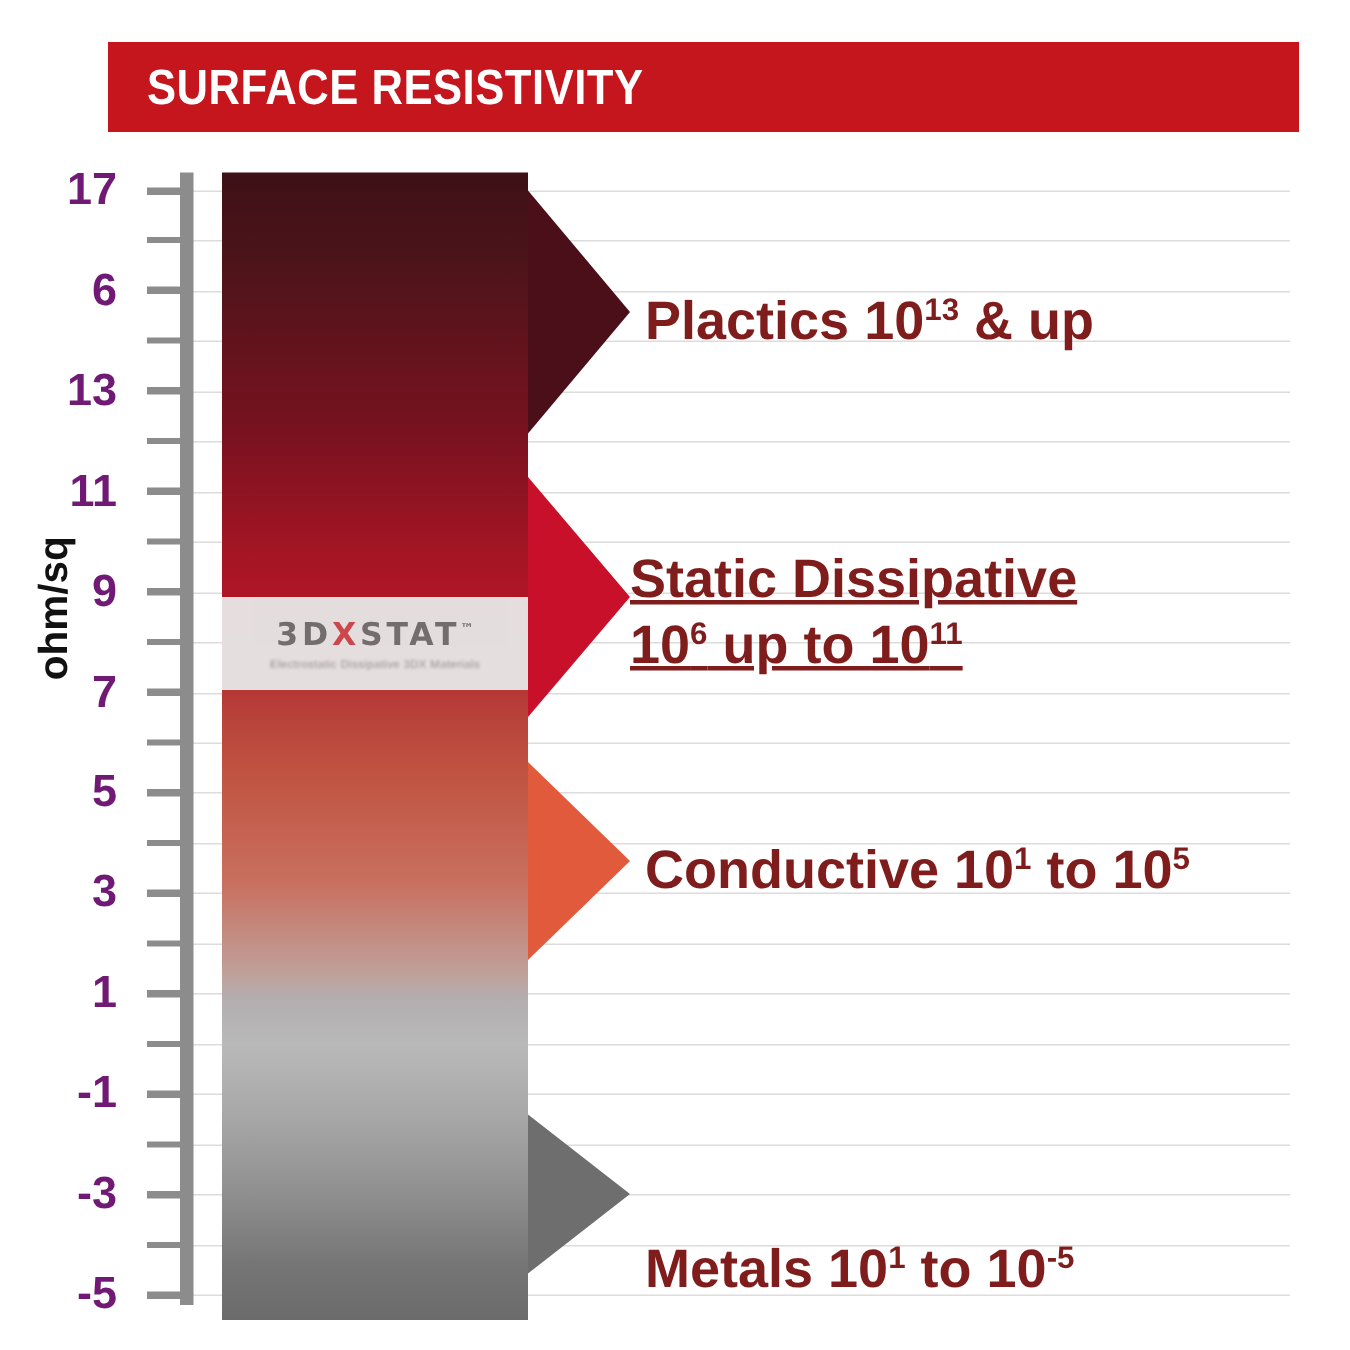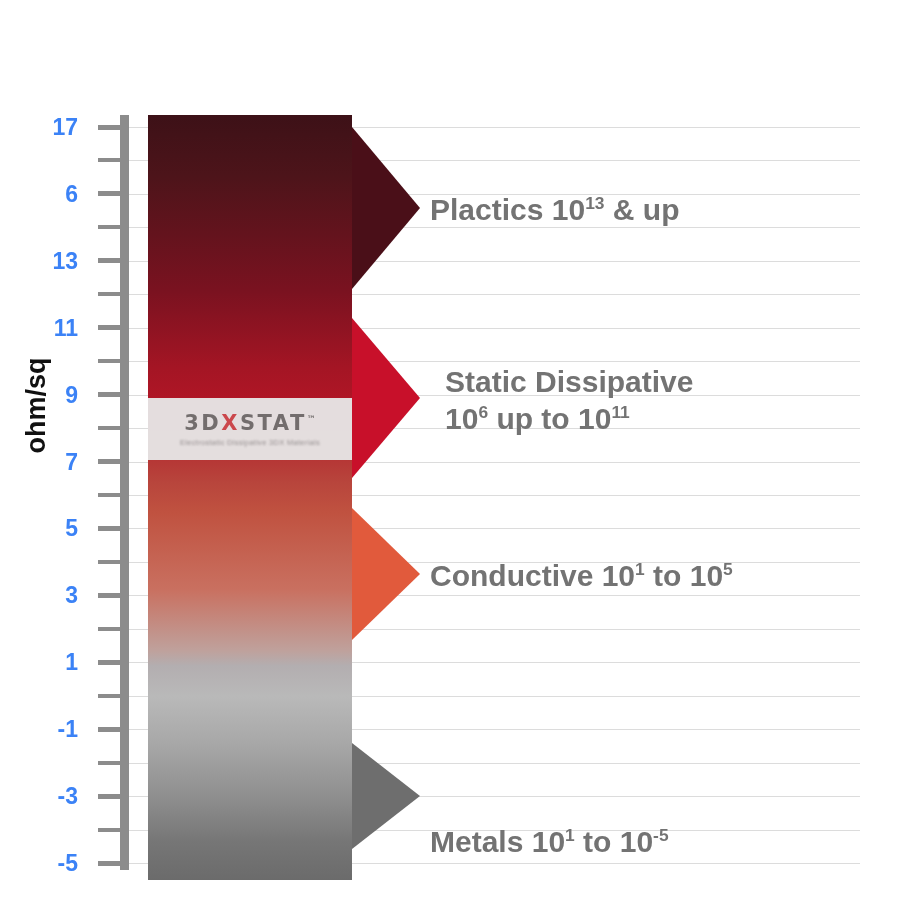--- a/index.html
+++ b/index.html
@@ -82,23 +82,23 @@
     width: 22px;
     height: 4px;
     background: #8c8c8c;
     left: 98px;
   }
   .tick-label {
     position: absolute;
     right: 0;
     width: 60px;
     text-align: right;
-    font-size: 23px;
-    font-weight: bold;
-    color: #3b82f6;
+    font-size: 30px;
+    font-weight: bold;
+    color: #701a75;
     transform: translateY(-50%);
   }
 
   
   #axis-title {
     position: absolute;
     left: -44px;
     top: 390px;
     width: 160px;
     text-align: center;
@@ -182,37 +182,40 @@
     left: 352px;
     width: 0;
     height: 0;
     border-style: solid;
     border-color: transparent;
     border-right-width: 0;
   }
 
   .callout-text {
     position: absolute;
-    font-size: 30px;
-    font-weight: bold;
-    color: #737373;
+    font-size: 36px;
+    font-weight: bold;
+    color: #7f1d1d;
     line-height: 1.22;
     white-space: nowrap;
   }
   .callout-text sup {
     font-size: 0.58em;
     vertical-align: super;
     font-weight: bold;
   }
 </style>
 </head>
 <body>
 
 <div id="stage">
 
+  <div id="header-banner">
+    <div id="header-title">SURFACE RESISTIVITY</div>
+  </div>
 
   <div id="plot-area">
 
     <div id="gridlines">
         <div class="gridline" style="top: 127px;"></div>
         <div class="gridline" style="top: 160.455px;"></div>
         <div class="gridline" style="top: 193.909px;"></div>
         <div class="gridline" style="top: 227.364px;"></div>
         <div class="gridline" style="top: 260.818px;"></div>
         <div class="gridline" style="top: 294.273px;"></div>
@@ -281,21 +284,21 @@
 
     <div id="logo-band">
       <div id="logo-wordmark"><span>3D</span><span class="x-mark">X</span><span>STAT</span><span id="logo-tm">™</span></div>
       <div id="logo-tagline">Electrostatic Dissipative 3DX Materials</div>
     </div>
 
     <div id="callouts">
         <div class="callout-arrow" style="top: 127px; border-top-width: 81.9636px; border-bottom-width: 81.9636px; border-left-width: 68px; border-left-color: rgb(74, 15, 24);"></div>
         <div class="callout-text" style="left: 430px; top: 191.964px;">Plactics 10<sup>13</sup> &amp; up</div>
         <div class="callout-arrow" style="top: 317.691px; border-top-width: 80.2909px; border-bottom-width: 80.2909px; border-left-width: 68px; border-left-color: rgb(200, 16, 42);"></div>
-        <div class="callout-text" style="left: 445px; top: 363.982px;">Static Dissipative<br>10<sup>6</sup> up to 10<sup>11</sup></div>
+        <div class="callout-text" style="left: 420px; top: 363.982px; text-decoration: underline;">Static Dissipative<br>10<sup>6</sup> up to 10<sup>11</sup></div>
         <div class="callout-arrow" style="top: 508.382px; border-top-width: 66.9091px; border-bottom-width: 66.9091px; border-left-width: 68px; border-left-color: rgb(225, 90, 60);"></div>
         <div class="callout-text" style="left: 430px; top: 558.291px;">Conductive 10<sup>1</sup> to 10<sup>5</sup></div>
         <div class="callout-arrow" style="top: 742.564px; border-top-width: 53.5273px; border-bottom-width: 53.5273px; border-left-width: 68px; border-left-color: rgb(110, 110, 110);"></div>
         <div class="callout-text" style="left: 430px; top: 824px;">Metals 10<sup>1</sup> to 10<sup>-5</sup></div>
       </div>
 
   </div>
 </div>
 
 </body></html>

